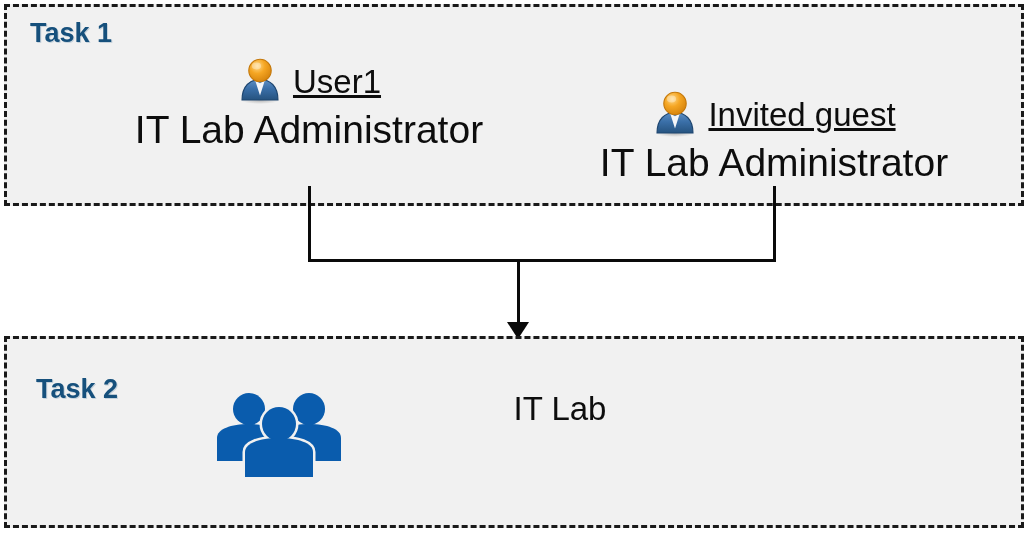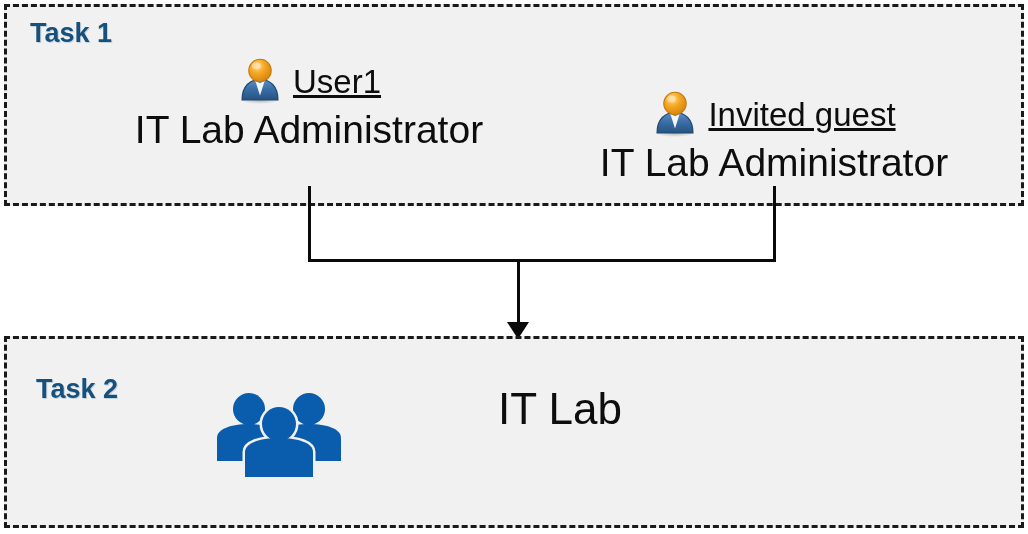--- a/index.html
+++ b/index.html
@@ -103,21 +103,21 @@
     position: absolute;
     left: 216px;
     top: 388px;
   }
   #group-label {
     position: absolute;
     left: 400px;
     top: 388px;
     width: 320px;
     text-align: center;
-    font-size: 44px;
+    font-size: 33px;
     line-height: 42px;
     color: #0D0D0D;
   }
   .gl-line { display: block; white-space: nowrap; }
 </style>
 </head>
 <body>
 
 <div id="canvas">
 

